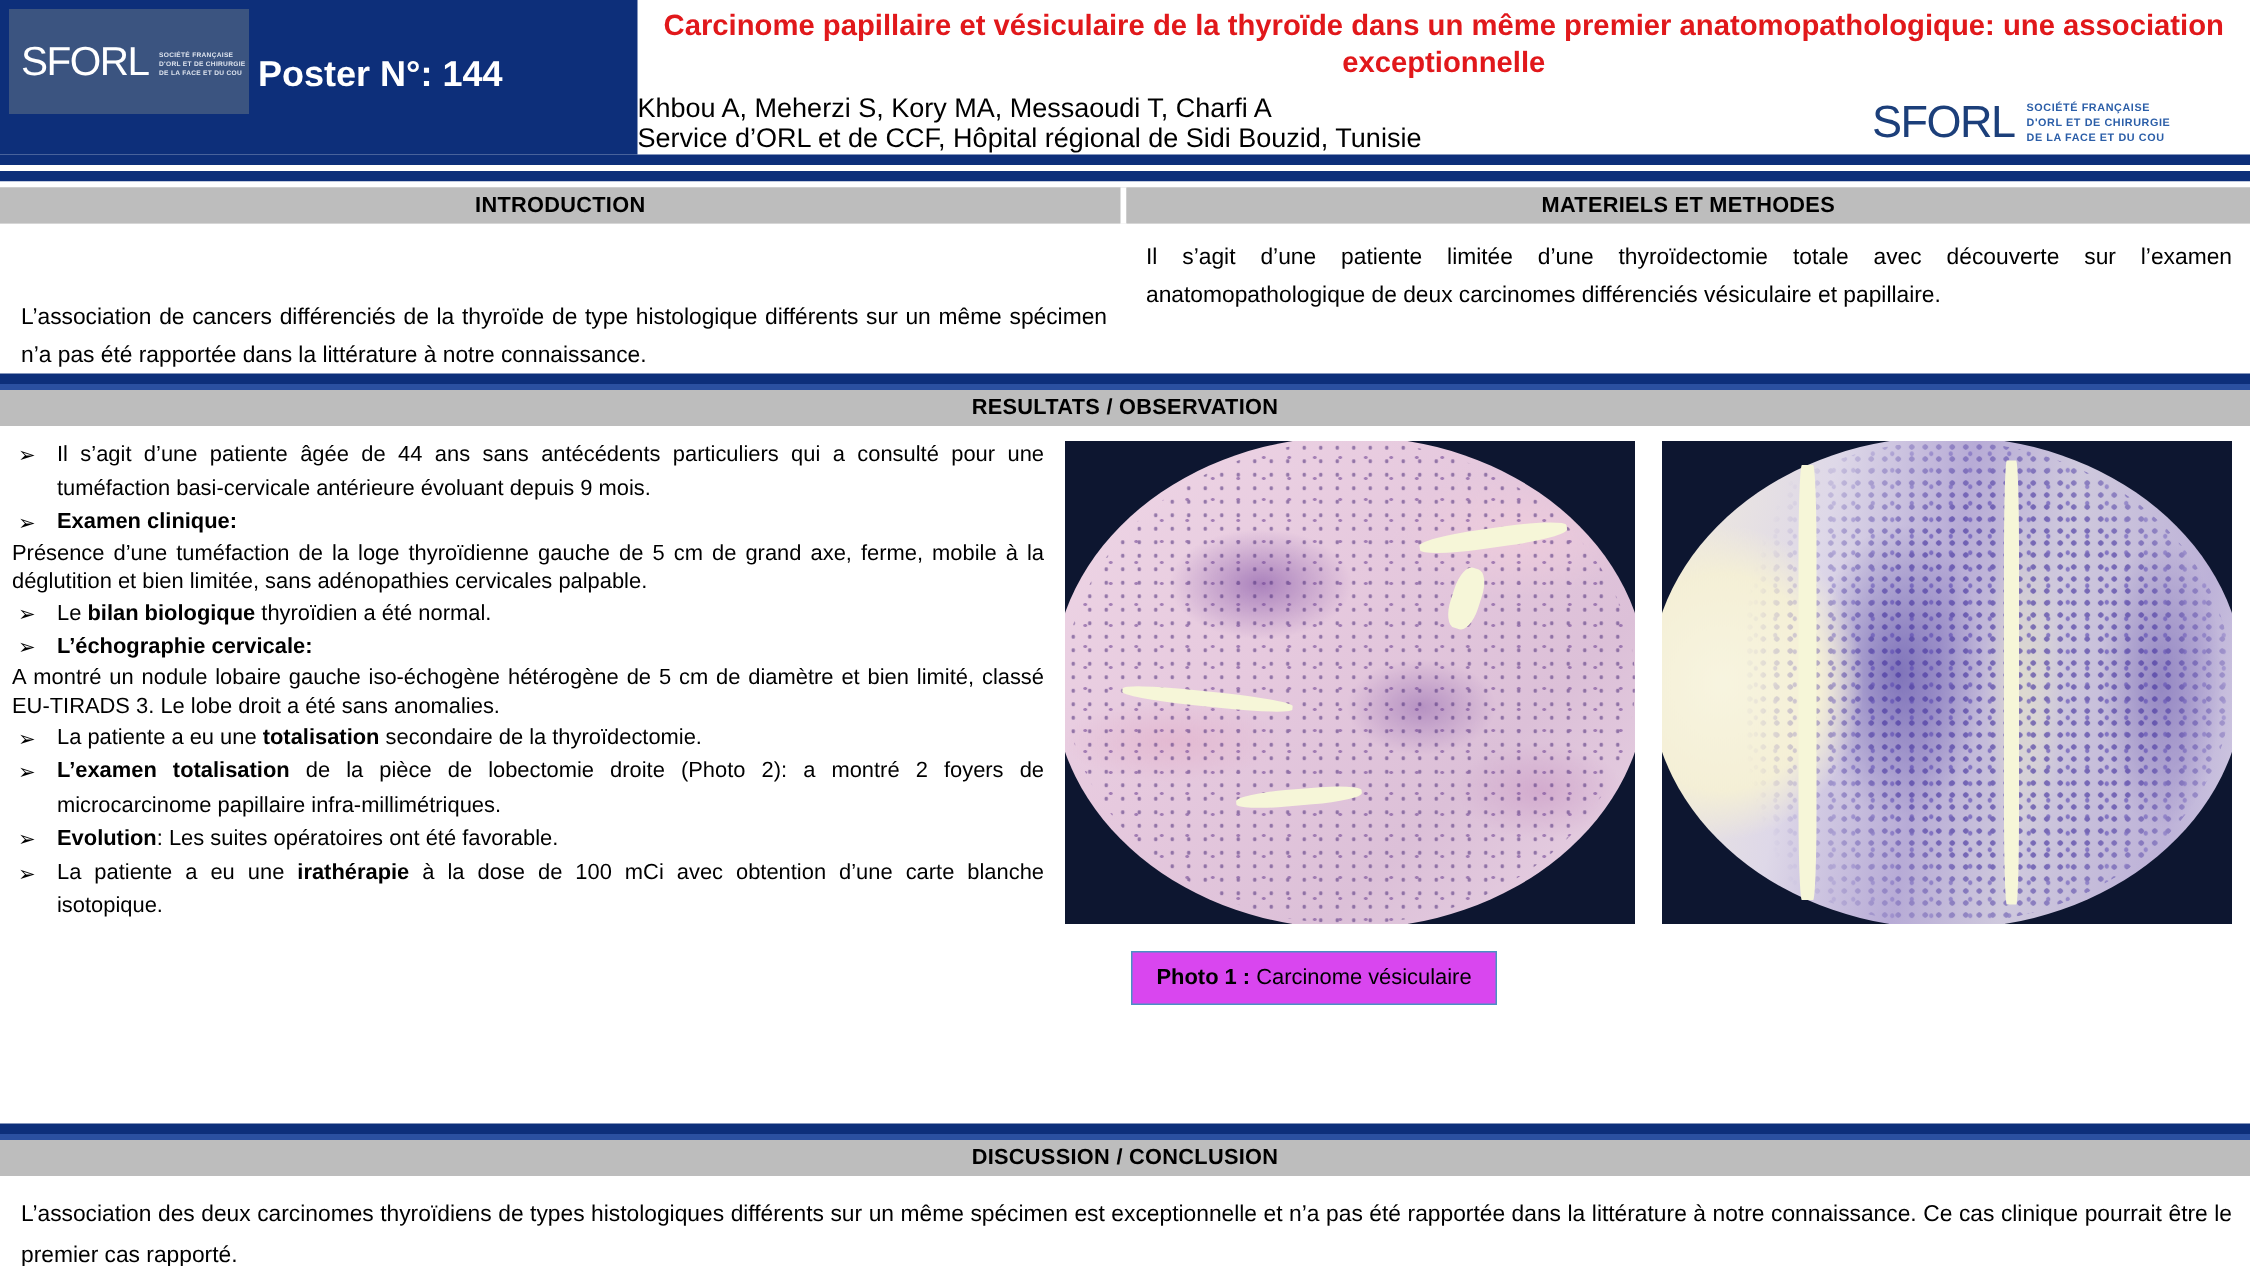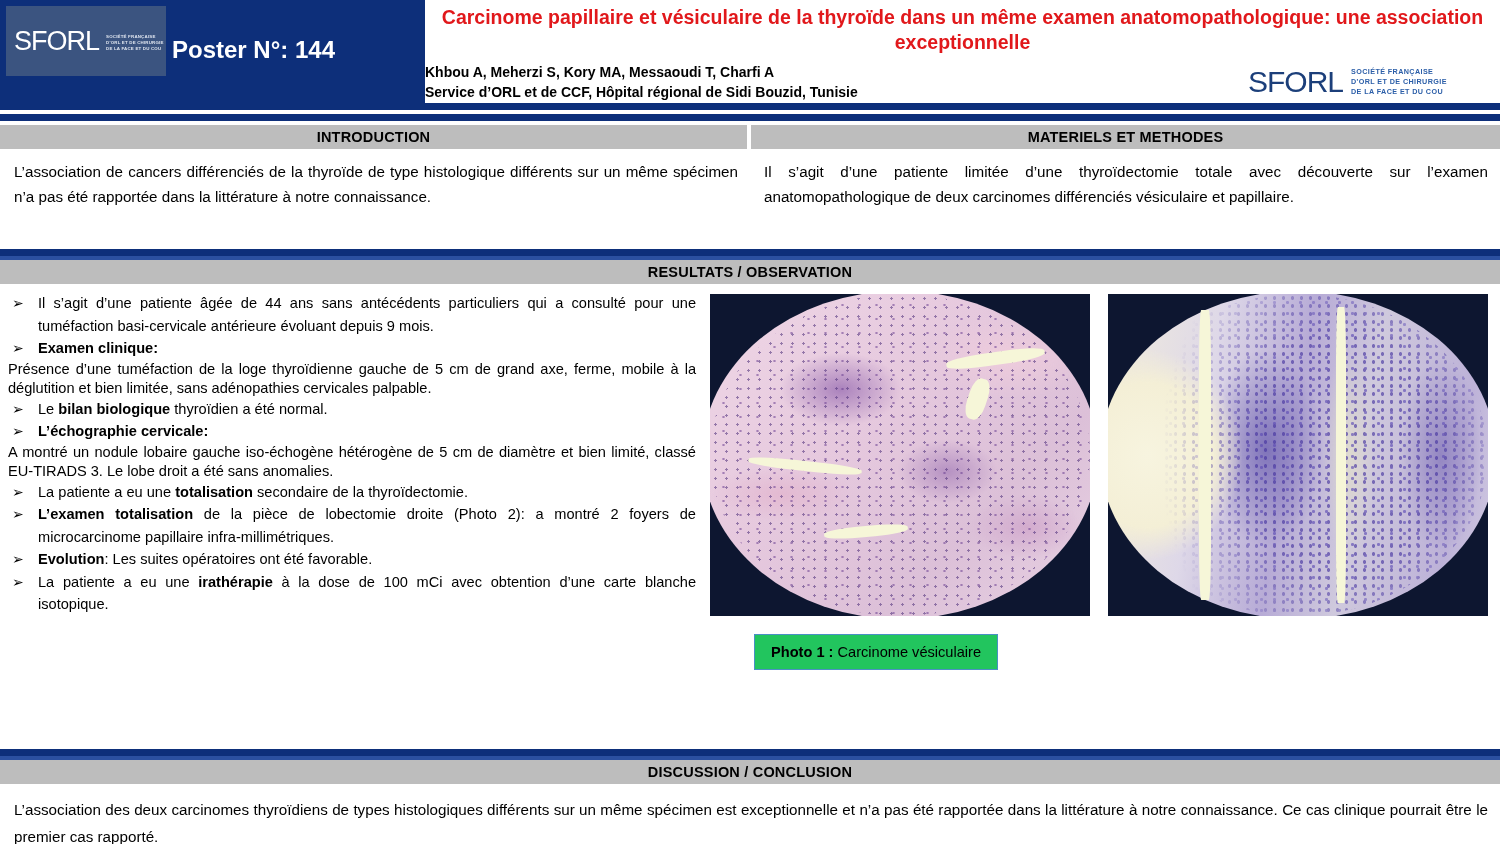--- a/index.html
+++ b/index.html
@@ -36,21 +36,21 @@
   }
   .title-block {
     position: absolute; left: 425px; top: 0; width: 1075px; height: 103px;
   }
   .poster-title {
     color: #e1181b; font-weight: bold; font-size: 19.5px; line-height: 25px;
     text-align: center; padding: 5px 12px 0 12px;
   }
   .authors {
     position: absolute; left: 0; top: 62px;
-    color: #000; font-weight: bold; font-size: 14px; line-height: 20px;
+    color: #000; font-weight: normal; font-size: 18px; line-height: 20px;
     text-align: left; padding-left: 0px;
   }
   .sforl-right {
     position: absolute; right: 10px; top: 58px; width: 250px; height: 48px;
     background: #ffffff; display: flex; align-items: center;
   }
   .sforl-right .sr-word {
     color: #1c3f7a; font-size: 30px; letter-spacing: -1px; padding-left: 8px;
   }
   .sforl-right .sr-txt {
@@ -76,21 +76,21 @@
   }
   .sec-bar-half.left { width: 748px; }
   .sec-bar-gap { width: 4px; height: 24px; background: #ffffff; }
   .sec-title {
     font-size: 14.5px; font-weight: bold; color: #000; letter-spacing: .2px;
   }
 
   
   .top-cols { display: flex; width: 1500px; height: 100px; background: #fff; }
   .col { padding: 10px 12px 0 14px; }
-  .col.left { width: 750px; }
+  .col.left { width: 750px; margin-top: 40px; }
   .col.right { width: 750px; }
   .para {
     font-size: 15.2px; line-height: 25px; color: #000; text-align: justify;
   }
 
   
   .results-wrap { display: flex; width: 1500px; height: 465px; }
   .results-left { width: 706px; padding: 8px 10px 16px 8px; }
   .results-right { width: 794px; padding-top: 10px; position: relative; }
 
@@ -148,21 +148,21 @@
       radial-gradient(circle, #5b49b4 1.3px, transparent 1.7px);
     background-size: 9px 8px, 13px 11px;
     background-position: 0 0, 4px 3px;
     opacity: .62;
   }
   .vein {
     position: absolute; background: #f6f6d8; border-radius: 40%;
   }
   .caption-row { display: flex; gap: 98px; padding: 18px 0 0 48px; }
   .caption {
-    border: 1.6px solid #4a90c4; background: #22c55e;
+    border: 1.6px solid #4a90c4; background: #d946ef;
     padding: 9px 16px; font-size: 14.6px; color: #000;
     white-space: nowrap;
   }
 
   
   .concl { padding: 12px 12px 0 14px; }
   .concl .para { font-size: 15.2px; line-height: 27px; }
 </style>
 </head>
 <body>
@@ -178,21 +178,21 @@
         <span>SOCIÉTÉ FRANÇAISE</span><br>
         <span>D'ORL ET DE CHIRURGIE</span><br>
         <span>DE LA FACE ET DU COU</span>
         <span class="logo-sub-rule"></span>
       </span>
     </div>
 
     <div class="poster-no">Poster N°: 144</div>
 
     <div class="title-block">
-      <div class="poster-title">Carcinome papillaire et vésiculaire de la thyroïde dans un même examen anatomopathologique: une association exceptionnelle</div>
+      <div class="poster-title">Carcinome papillaire et vésiculaire de la thyroïde dans un même premier anatomopathologique: une association exceptionnelle</div>
       <div class="authors">
         <div>Khbou A, Meherzi S, Kory MA, Messaoudi T, Charfi A</div>
         <div>Service d’ORL et de CCF, Hôpital régional de Sidi Bouzid, Tunisie</div>
       </div>
       <div class="sforl-right">
         <span class="sr-word">SFORL</span>
         <span class="sr-txt">
           <span>SOCIÉTÉ FRANÇAISE</span><br>
           <span>D'ORL ET DE CHIRURGIE</span><br>
           <span>DE LA FACE ET DU COU</span>

